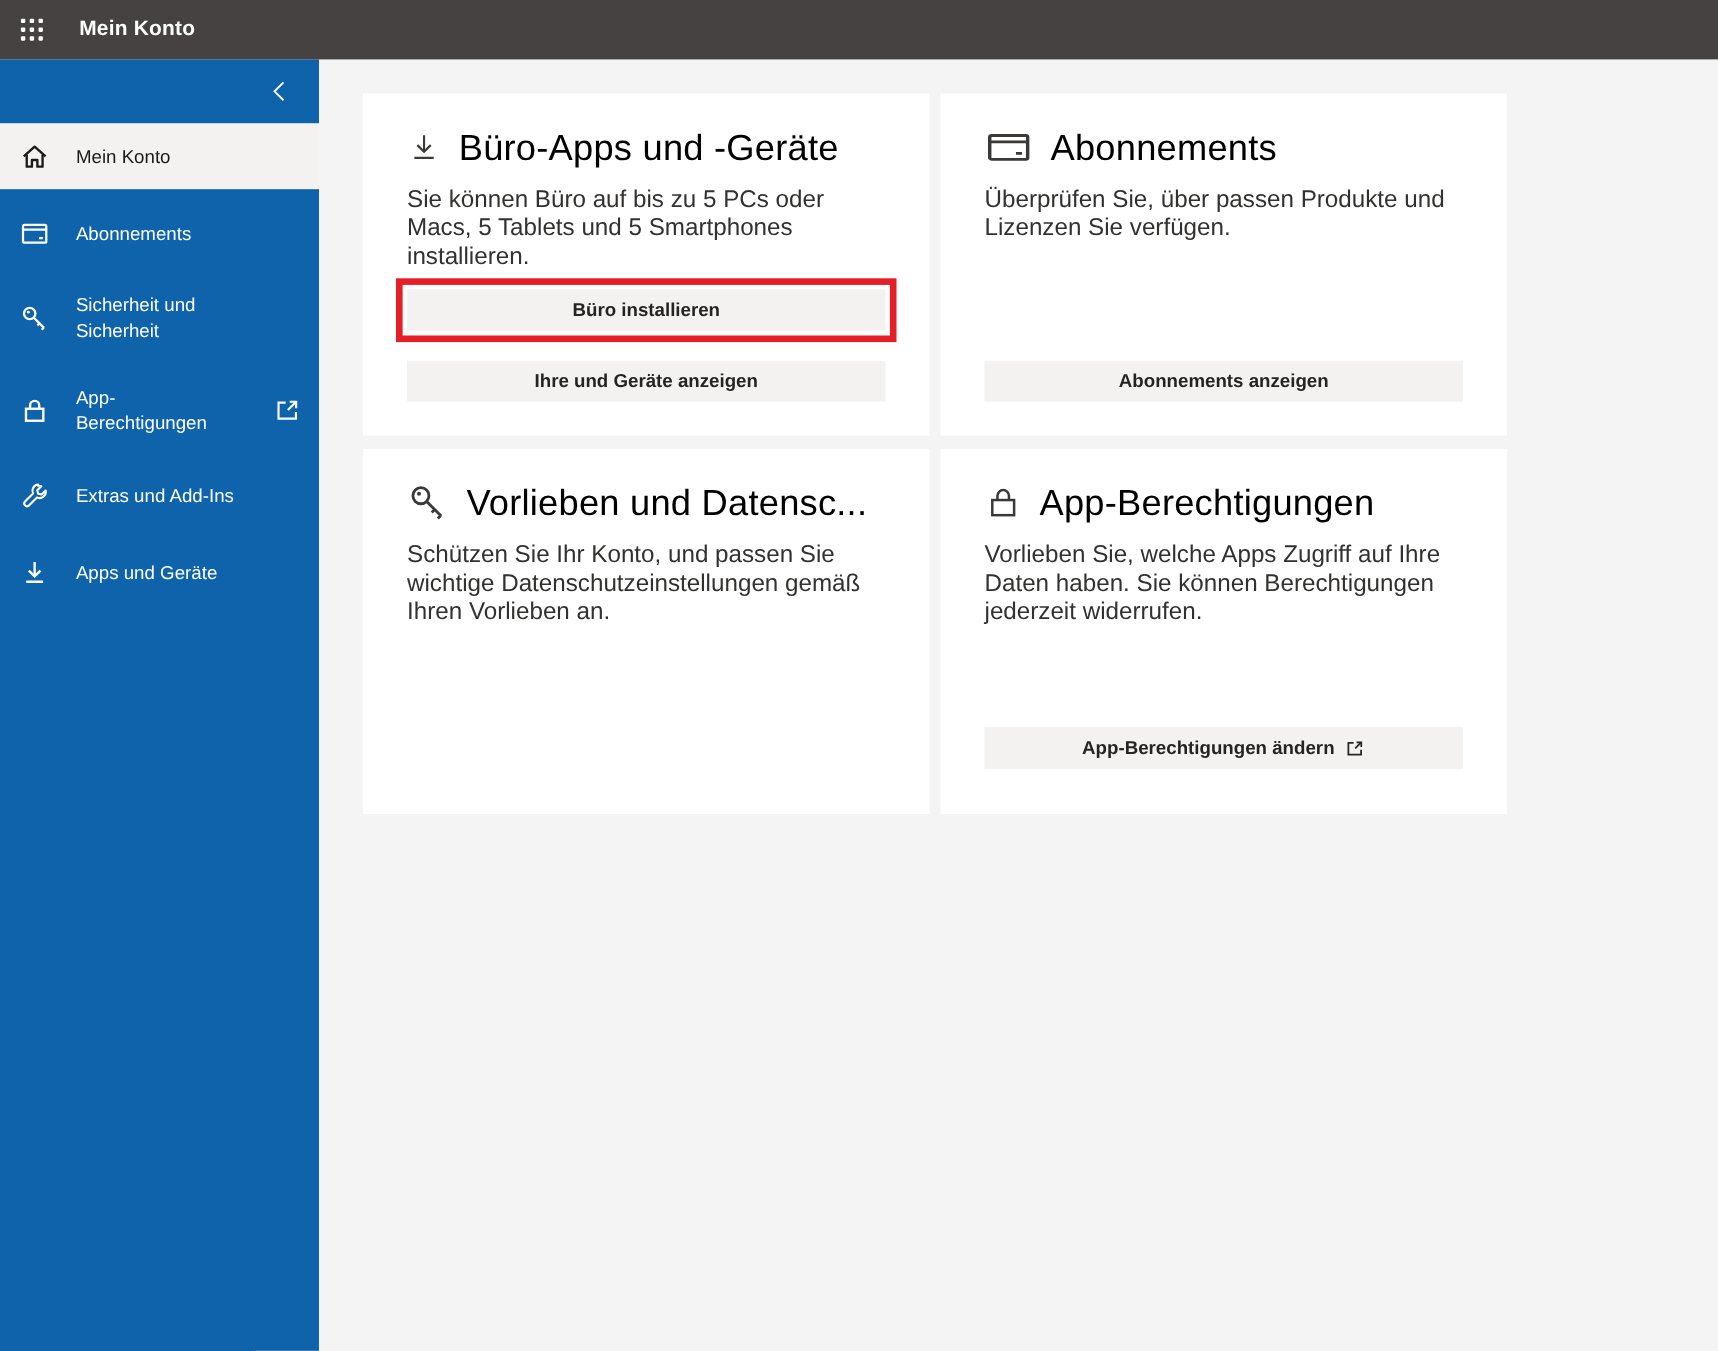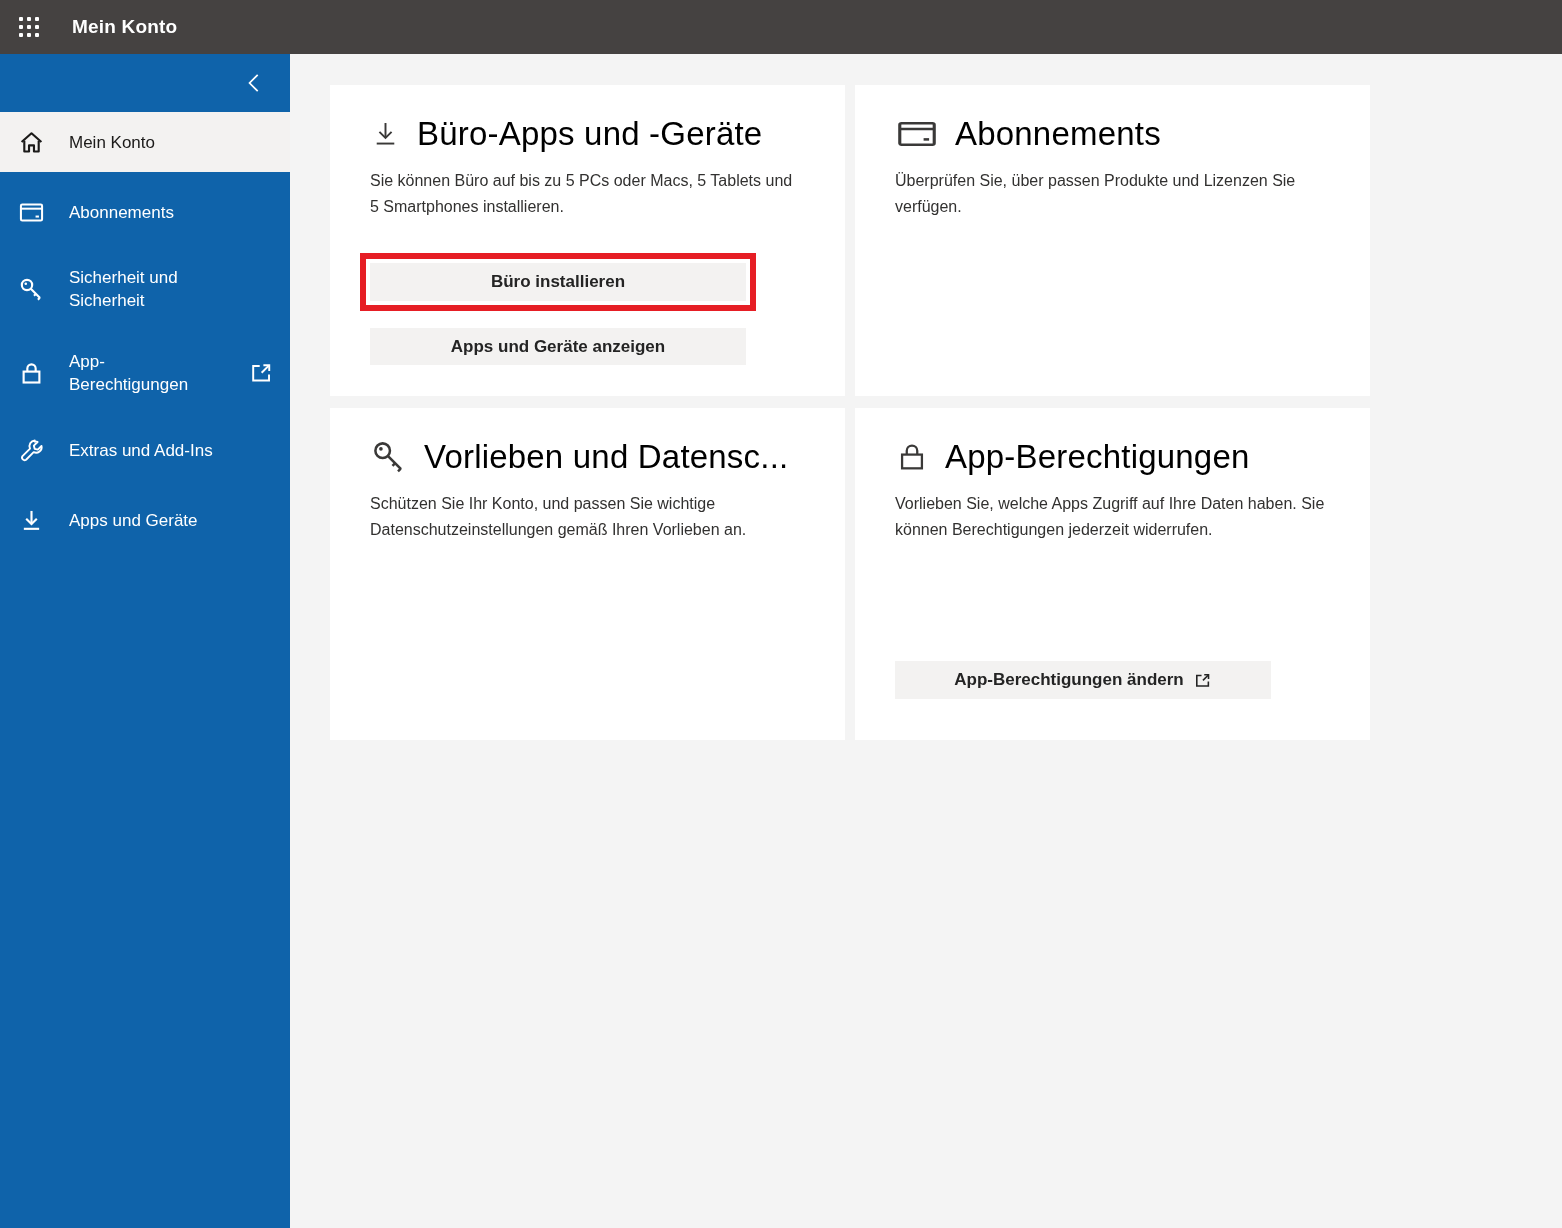--- a/index.html
+++ b/index.html
@@ -46,23 +46,23 @@
   .cards {
     display:grid; grid-template-columns:515px 515px; grid-template-rows:311px 332px;
     column-gap:10px; row-gap:12px; margin:31px 0 0 40px;
   }
   .card { background:#ffffff; position:relative; }
   .card-head { display:flex; align-items:center; gap:16px; padding:30px 40px 0; color:#3a3938; }
   .card-title {
     font-size:33px; font-weight:300; color:#000000; margin:0;
     white-space:nowrap; overflow:hidden; letter-spacing:.2px;
   }
-  .card-desc { margin:15px 40px 0; font-size:16px; line-height:26px; color:#323130; }
+  .card-desc { margin:15px 40px 0; font-size:22px; line-height:26px; color:#323130; }
   .card-btn {
-    position:absolute; left:40px; width:376px; height:37px;
+    position:absolute; left:40px; width:435px; height:37px;
     background:#f3f2f1; border:none; cursor:pointer;
     font-family:inherit; font-size:17px; font-weight:700; color:#242424;
     display:flex; align-items:center; justify-content:center; gap:9px;
   }
   .pos-second { top:243px; }
   .row2 .card-btn { top:253px; height:38px; }
   .hl-wrap {
     position:absolute; left:30px; top:168px;
     border:6px solid #e61e25; padding:4px; background:#ffffff;
   }
@@ -161,33 +161,34 @@
             <path d="M12 3.5 V14.8"></path>
             <path d="M7.3 10.4 L12 15.1 L16.7 10.4"></path>
             <path d="M5.2 19.4 H18.8"></path>
           </svg>
         <h2 class="card-title">Büro-Apps und -Geräte</h2>
       </div>
       <p class="card-desc">Sie können Büro auf bis zu 5 PCs oder Macs, 5 Tablets und 5 Smartphones installieren.</p>
       <div class="hl-wrap">
         <button class="card-btn">Büro installieren</button>
       </div>
-      <button class="card-btn pos-second">Apps und Geräte anzeigen</button>
+      <button class="card-btn pos-second">Ihre und Geräte anzeigen</button>
     </section>
 
     <section class="card row1">
       <div class="card-head">
         <svg class="card-icon" width="44" height="36" viewBox="0 0 24 24" fill="none" stroke="currentColor" stroke-width="1.7" preserveAspectRatio="none">
             <rect x="2.6" y="4.8" width="18.8" height="14.4" rx="1"></rect>
             <path d="M2.6 8.6 H21.4"></path>
             <path d="M15.6 15.6 H18.6"></path>
           </svg>
         <h2 class="card-title">Abonnements</h2>
       </div>
       <p class="card-desc">Überprüfen Sie, über passen Produkte und Lizenzen Sie verfügen.</p>
+      <button class="card-btn pos-second">Abonnements anzeigen</button>
     </section>
 
     <section class="card row2">
       <div class="card-head">
         <svg class="card-icon" width="38" height="38" viewBox="0 0 24 24" fill="none" stroke="currentColor" stroke-width="1.6">
             <circle cx="8" cy="8" r="4.6"></circle>
             <circle cx="6.9" cy="6.9" r="1.15" fill="currentColor" stroke="none"></circle>
             <path d="M11.4 11.4 L19.6 19.6"></path>
             <path d="M15.9 15.9 l-1.7 1.7"></path>
             <path d="M19.4 19.4 l-1.7 1.7"></path>

